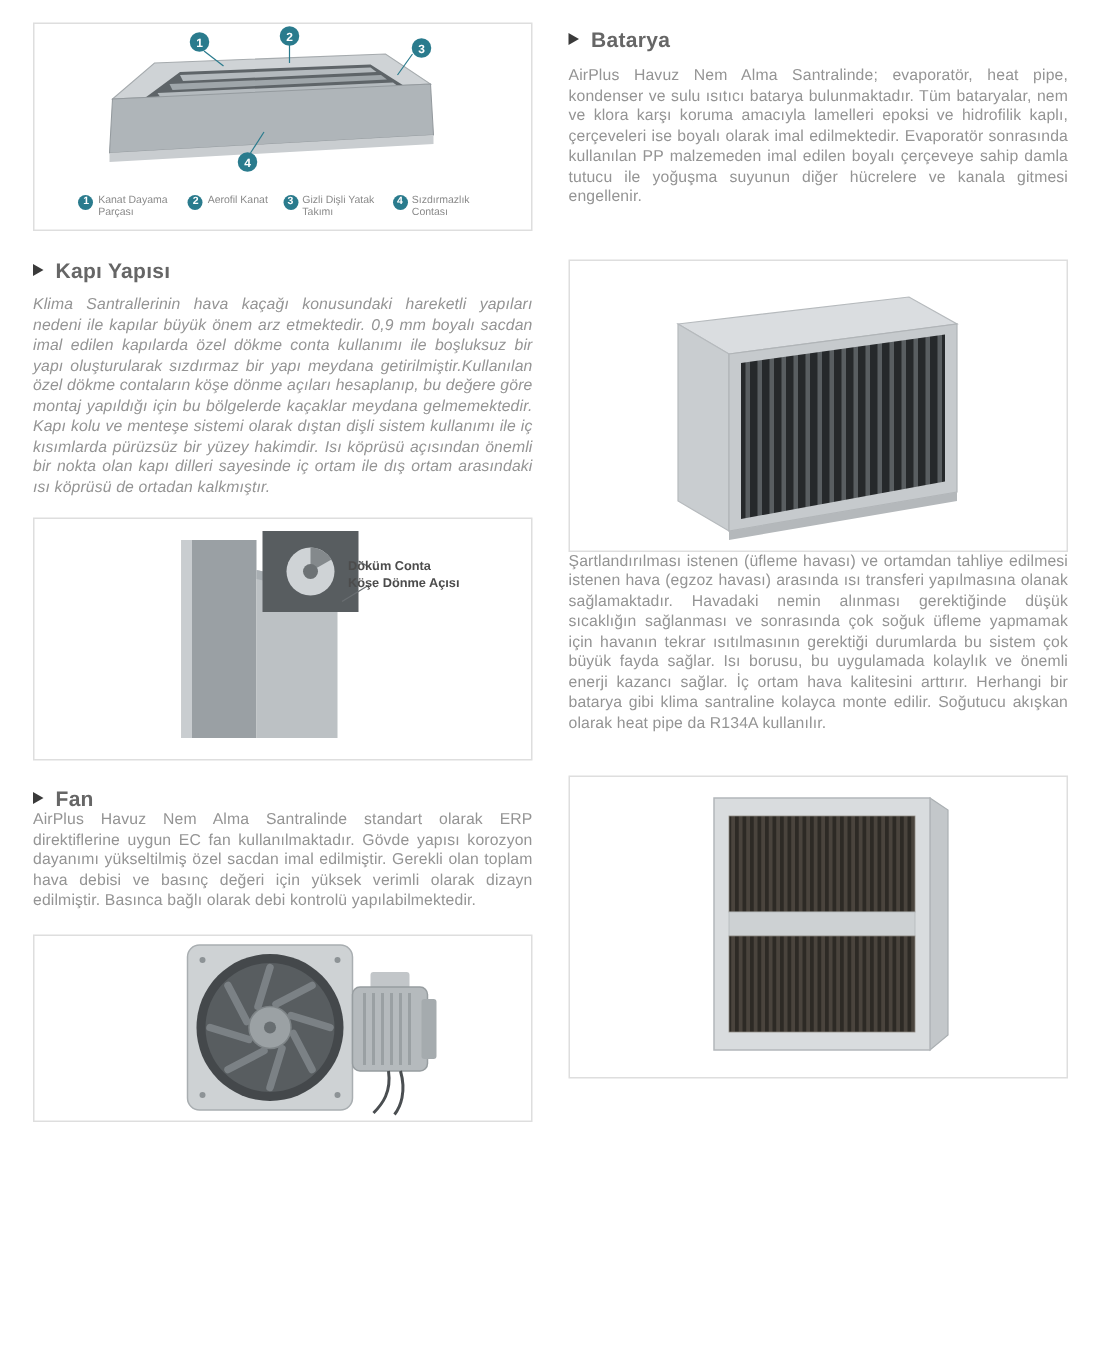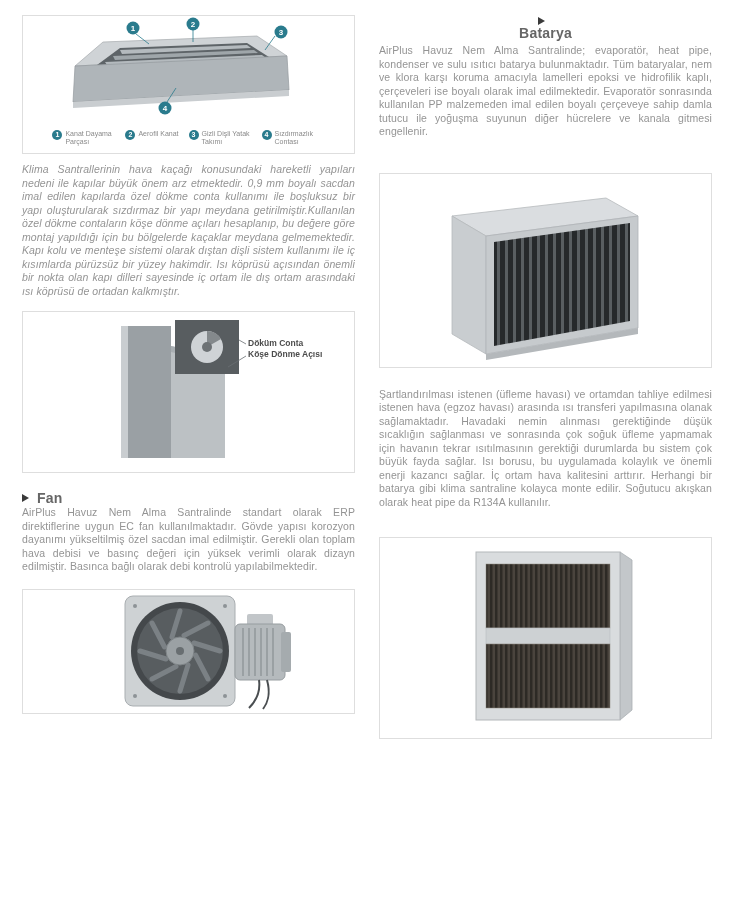--- a/index.html
+++ b/index.html
@@ -36,43 +36,43 @@
   .p-damper   { margin-top:44px; }
   .fig-damper { margin-top:15px; height:139px; }
   .h-kapi     { margin-top:17px; }
   .p-kapi     { margin-top:9px;font-style:italic; }
   .fig-door   { margin-top:13px; height:162px; }
   .h-fan      { margin-top:16px; }
   .p-fan      { }
   .fig-fan    { margin-top:15px; height:125px; }
 
   
-  .h-batarya   { margin-top:17px;flex-direction:column; }
+  .h-batarya   { margin-top:17px; }
   .p-batarya   { margin-top:10px; }
   .fig-battery { margin-top:34px; height:195px; }
   .h-heatpipe  { margin-top:41px; }
-  .p-heatpipe  { margin-top:20px; }
+  .p-heatpipe  { margin-top:0; }
   .fig-heatpipe{ margin-top:28px; height:202px; }
 
   
   .legend {
     position:absolute; left:0; right:0; bottom:7px;
     display:flex; justify-content:center; align-items:flex-start; gap:10px;
   }
   .legend-item { display:flex; align-items:flex-start; gap:3px; }
   .lnum {
     flex:0 0 auto; width:10px; height:10px; border-radius:50%;
     background:#2a7b8d; color:#ffffff; font-size:7px; line-height:10px;
     text-align:center; font-weight:bold;
   }
   .llabel { font-size:7px; line-height:8px; color:#8a8a8a; max-width:50px; }
 
   
   .door-label {
-    position:absolute; left:225px; top:26px; width:76px;
+    position:absolute; left:209px; top:26px; width:76px;
     font-size:8.5px; font-weight:bold; color:#4c4c4c; line-height:10.5px;
   }
 </style>
 </head>
 <body>
 
 <div class="page">
 
   <div class="col col-left">
 
@@ -124,20 +124,24 @@
           <span class="lnum">3</span>
           <span class="llabel">Gizli Dişli Yatak Takımı</span>
         </div>
         <div class="legend-item">
           <span class="lnum">4</span>
           <span class="llabel">Sızdırmazlık Contası</span>
         </div>
       </div>
     </figure>
 
+    <h2 class="sec h-kapi">
+      <span class="tri"></span>
+      <span class="sec-label">Kapı Yapısı</span>
+    </h2>
 
     <p class="body-text p-kapi">Klima Santrallerinin hava kaçağı konusundaki hareketli yapıları nedeni ile kapılar büyük önem arz etmektedir. 0,9 mm boyalı sacdan imal edilen kapılarda özel dökme conta kullanımı ile boşluksuz bir yapı oluşturularak sızdırmaz bir yapı meydana getirilmiştir.Kullanılan özel dökme contaların köşe dönme açıları hesaplanıp, bu değere göre montaj yapıldığı için bu bölgelerde kaçaklar meydana gelmemektedir. Kapı kolu ve menteşe sistemi olarak dıştan dişli sistem kullanımı ile iç kısımlarda pürüzsüz bir yüzey hakimdir. Isı köprüsü açısından önemli bir nokta olan kapı dilleri sayesinde iç ortam ile dış ortam arasındaki ısı köprüsü de ortadan kalkmıştır.</p>
 
     <figure class="fig fig-door">
       <svg viewBox="0 0 331 160" width="331" height="160">
         <g>
           <rect x="98" y="14" width="50" height="132" fill="#9aa0a4"></rect>
           <rect x="98" y="14" width="7" height="132" fill="#c9cdd0"></rect>
           <polygon points="148,34 202,46 202,146 148,146" fill="#bcc1c4"></polygon>
           <polygon points="148,34 202,46 202,52 148,40" fill="#a8aeb2"></polygon>

